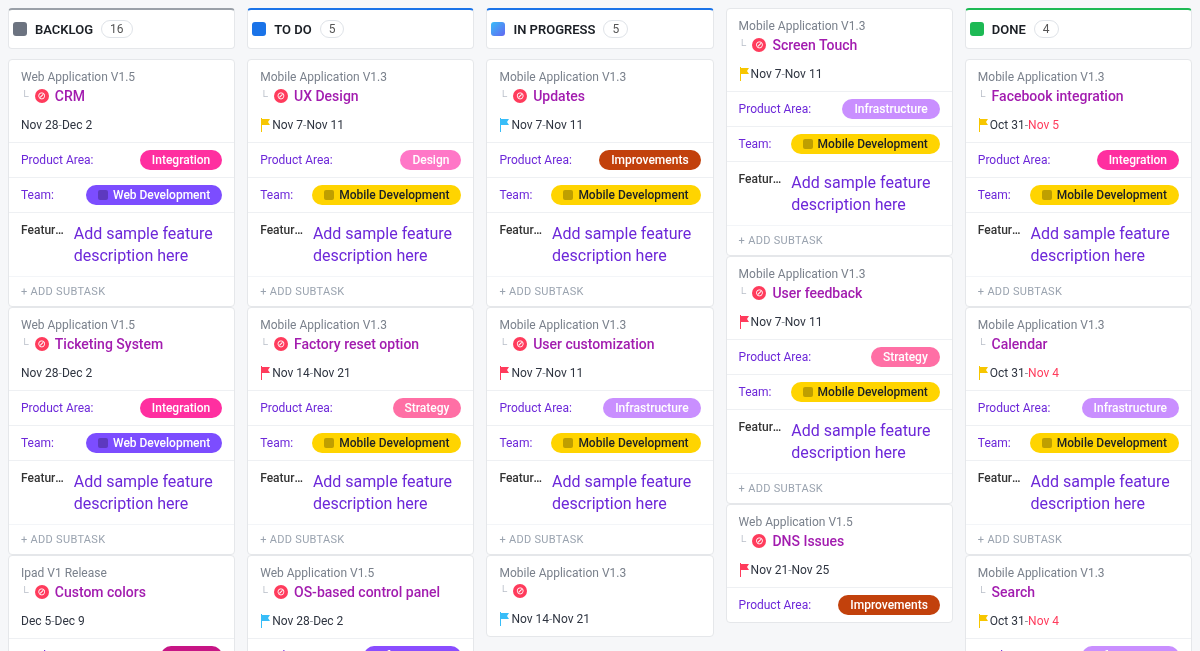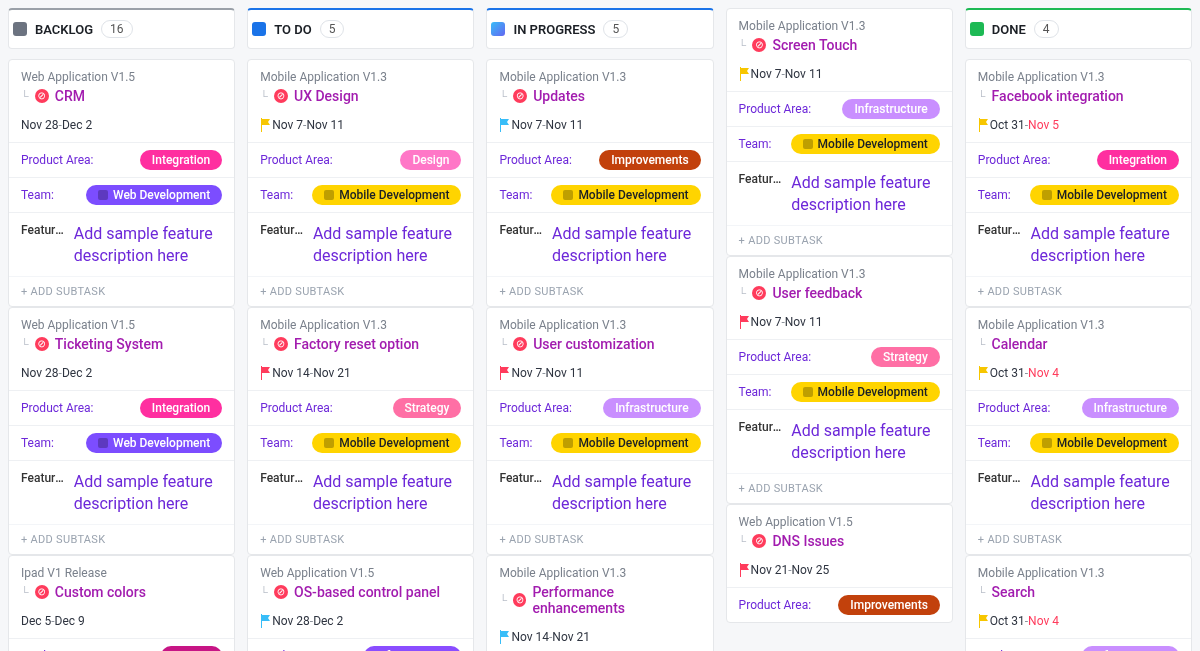--- a/index.html
+++ b/index.html
@@ -306,21 +306,20 @@
       <span class="desc-text">Add sample feature description here</span>
     </div>
     <div class="subtask">+ ADD SUBTASK</div>
   </div>
       <div class="card">
     <div class="pad">
       <div class="epic">Mobile Application V1.3</div>
       <div class="title-line">
         <span class="tree">└</span>
         <span class="nobadge">⊘</span>
-        <span class="task-title">Performance enhancements</span>
       </div>
       <div class="dates">
         <svg class="flag" viewBox="0 0 12 14">
               <path fill="#38bdf8" d="M1 0h1v14H1zM2 1h8l-2 3 2 3H2z"></path>
             </svg>
         <span>Nov 14</span>
         <span class="sep">-</span>
         <span class="">Nov 21</span>
       </div>
     </div>

